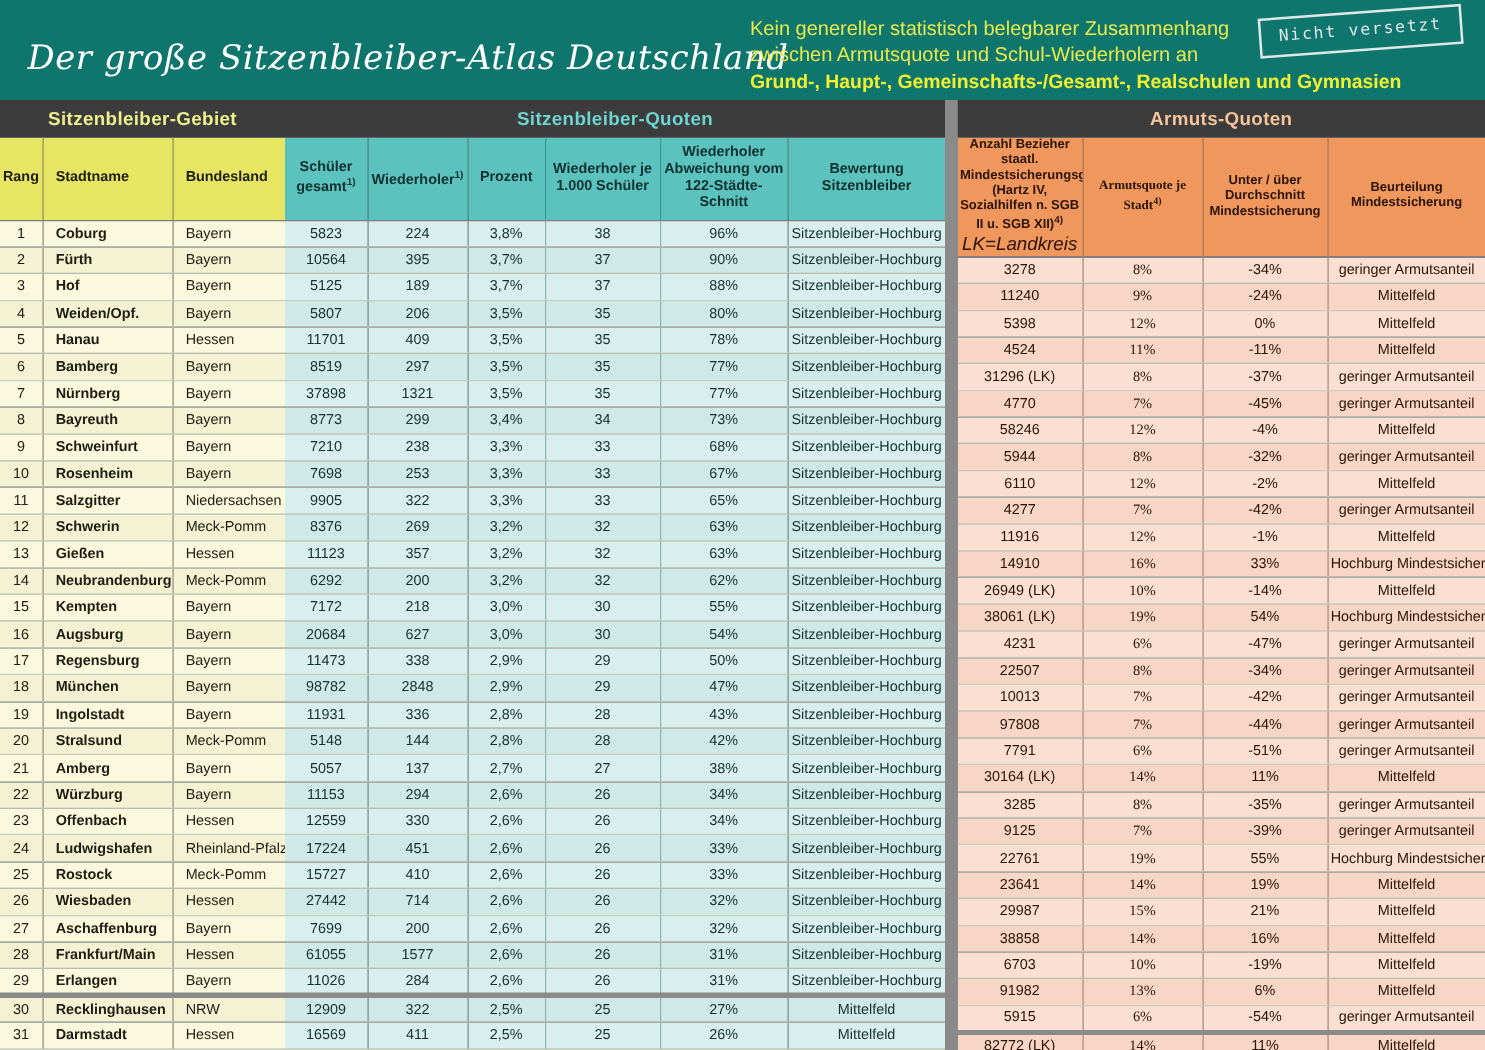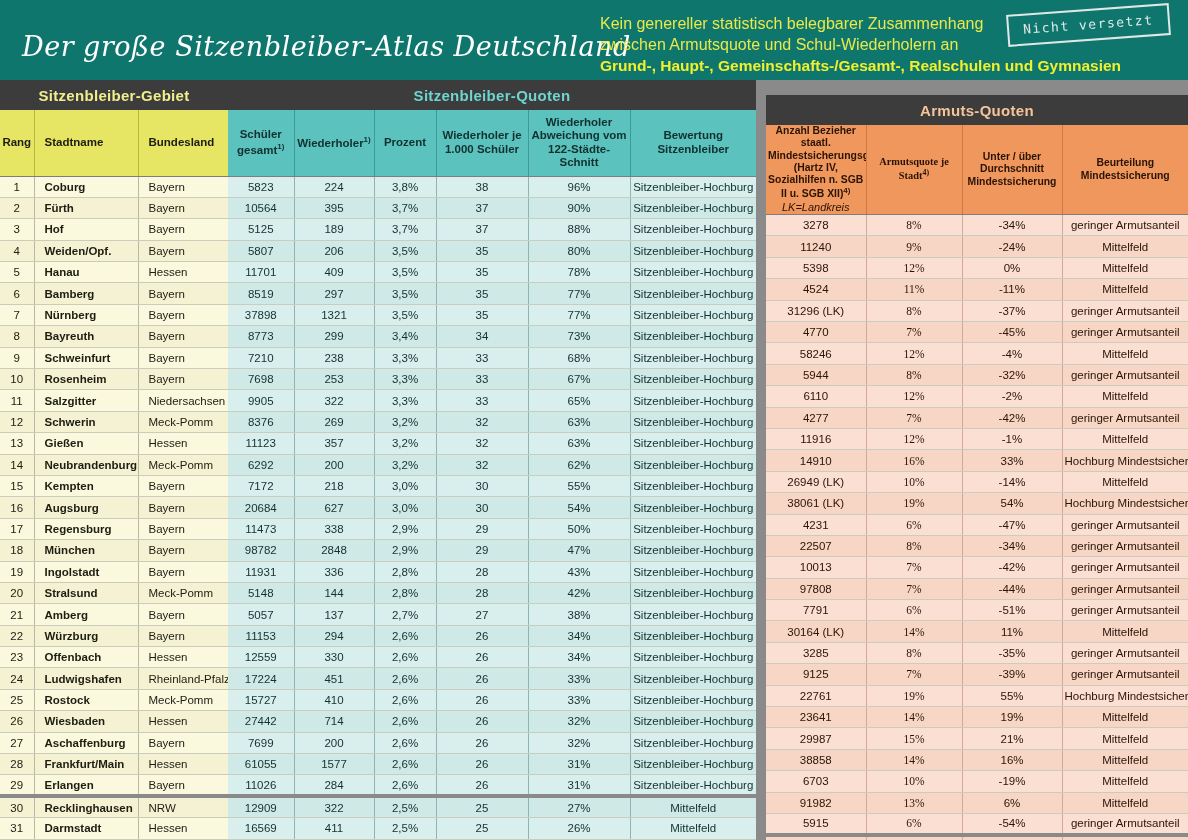--- a/index.html
+++ b/index.html
@@ -75,21 +75,21 @@
   .grp-title {
     height: 30px;
     background: #3c3c3c;
     color: #efef8e;
     font-size: 15px;
     font-weight: bold;
     display: flex; align-items: center; justify-content: center;
     letter-spacing: .3px;
   }
   .g2 .grp-title { color: #6ed4cf; }
-  .g3 .grp-title { color: #f5c49a; margin-top: 15px; }
+  .g3 .grp-title { color: #f5c49a; }
 
   table { border-collapse: collapse; width: 100%; table-layout: fixed; }
   th, td {
     font-size: 11.5px;
     text-align: center;
     vertical-align: middle;
     border-right: 1px solid #9aa8a8;
     border-bottom: 1px solid #c9cdbb;
     padding: 0 2px;
     overflow: hidden;
@@ -125,21 +125,21 @@
   .g2 .c-bew { border-right: none; margin-left: 45px; }
 
   
   .g3 th { background: #f0975e; color: #2a1405; border-right: 1px solid #cf7a42; font-size: 10.4px; }
   .g3 td { background: #fadfd2; color: #2a1405; border-right: 1px solid #d2a998; }
   .g3 tr:nth-child(even) td { background: #f7d6c6; }
   .g3 .c-anz { width: 100px; }
   .g3 .c-aq { width: 96px; font-family: Liberation Serif, serif; }
   .g3 .c-uu { width: 100px; }
   .g3 .c-beu { border-right: none; }
-  .g3 .lk-note { display:block; font-weight:normal; font-style: italic; font-size: 11px; }
+  .g3 .lk-note { display:block; font-weight:normal; font-style: italic; font-size: 15px; }
 
   
   .v-hochburg { color: #e8454f; }
   .v-mittelfeld { color: #1c1c1c; }
   .v-gering { color: #72b544; }
   .v-armhochburg { color: #e0364a; }
 
   
   tr.sep-after td {
     border-bottom: 4px solid #8a8a8a;

